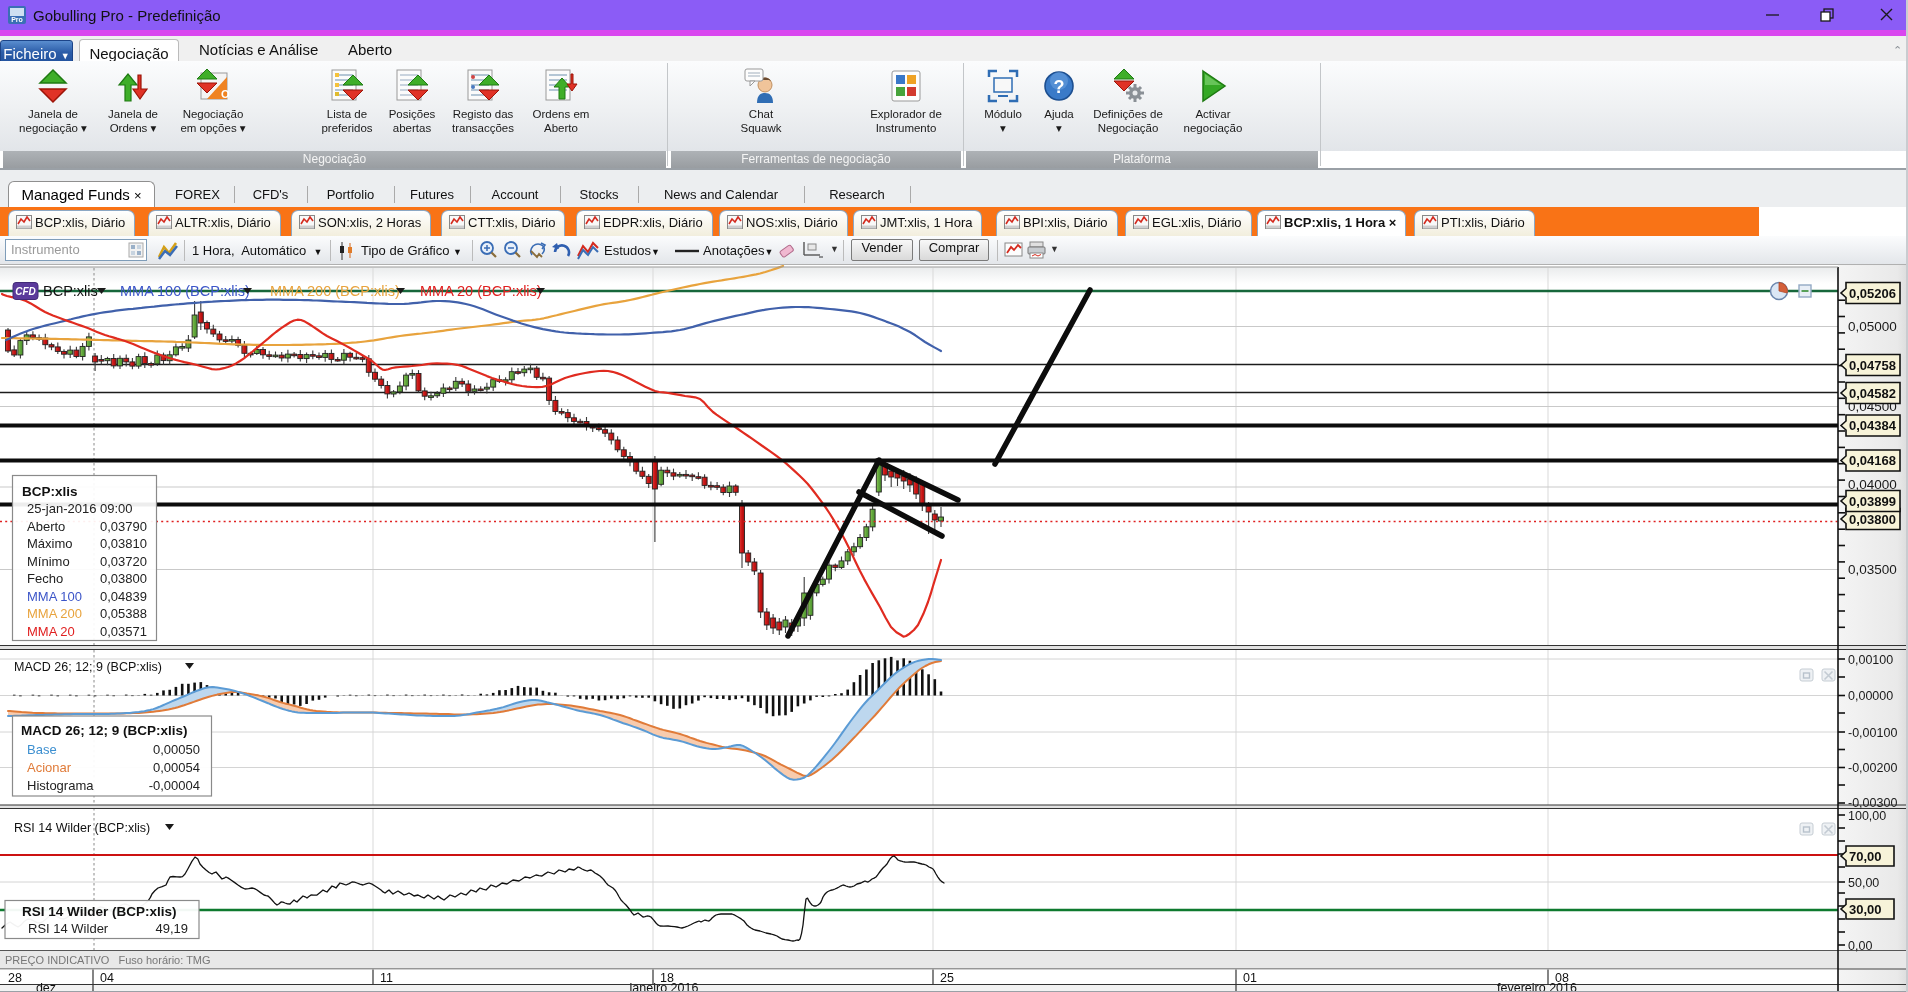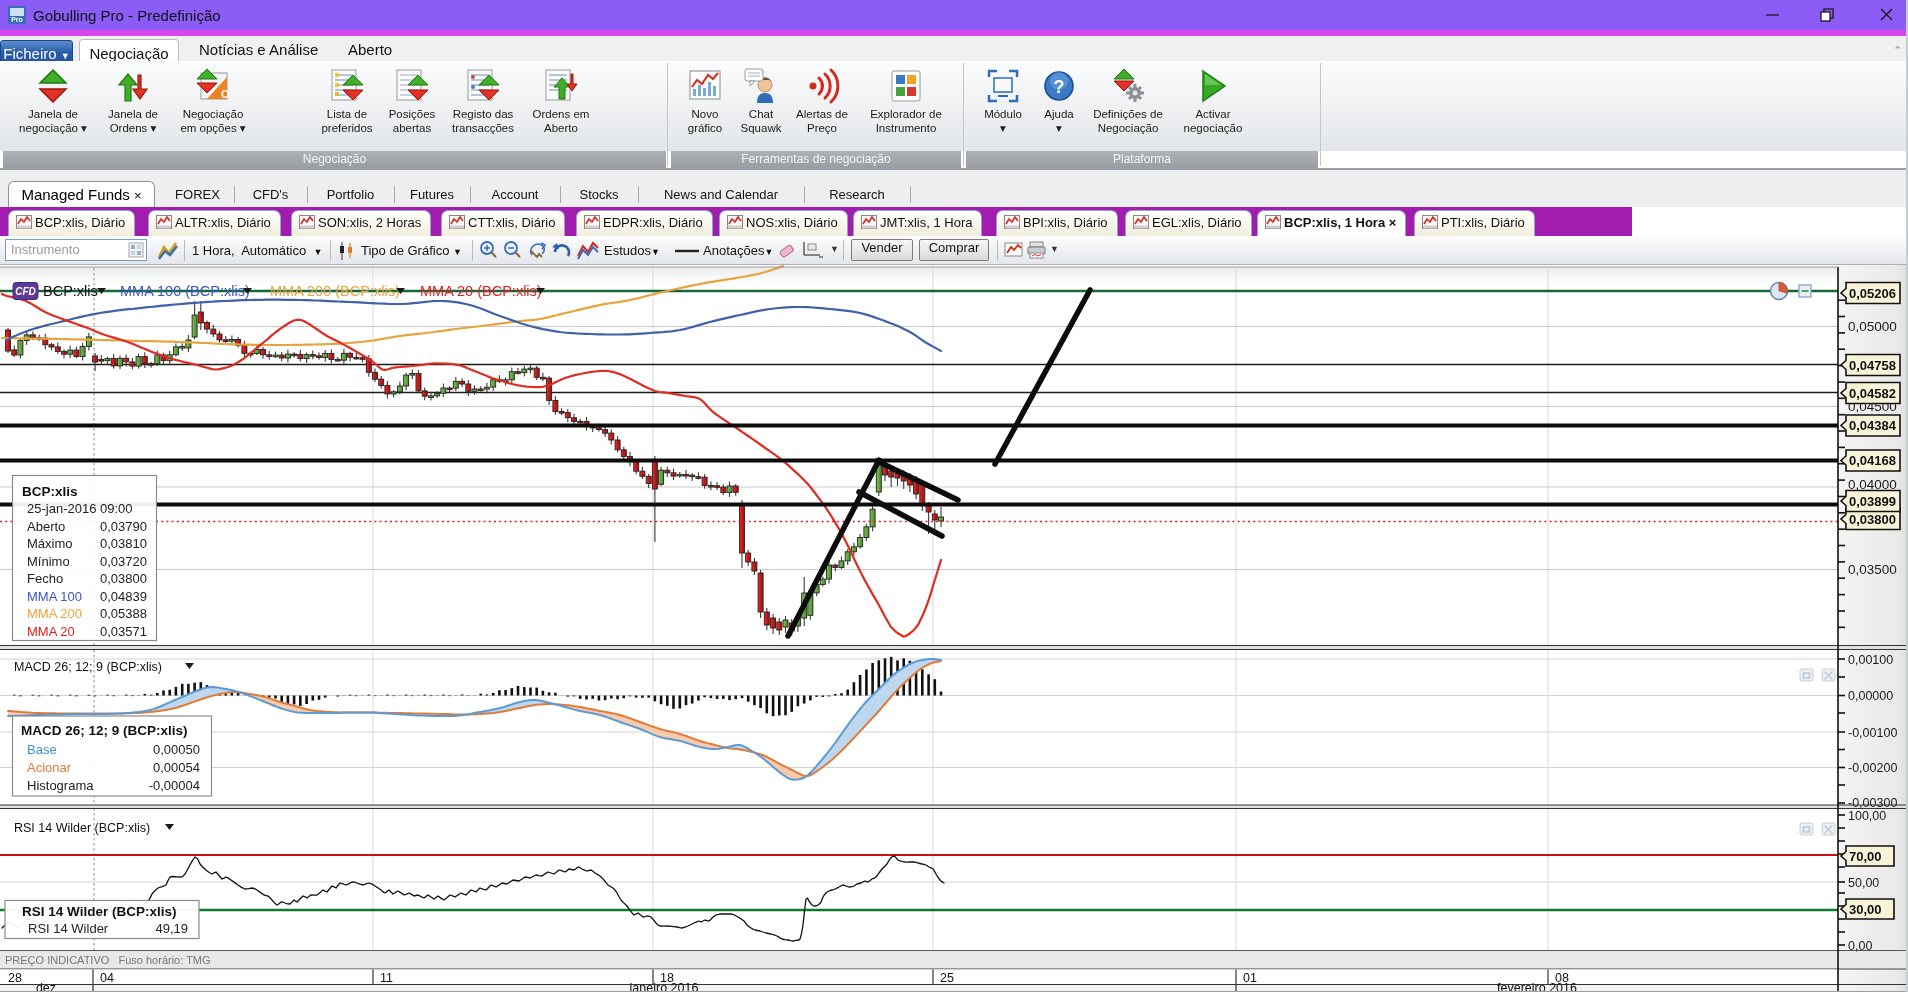--- a/index.html
+++ b/index.html
@@ -8,21 +8,21 @@
 #ribbontabs{position:absolute;left:0;top:30px;width:1908px;height:31px;background:#f0f0f0;border-top:6px solid #d946ef}
 #ribbonbody{position:absolute;left:0;top:61px;width:1908px;height:90px;background:linear-gradient(#fbfcfd,#eef0f2 55%,#e2e5e9)}
 .grpstrip{position:absolute;top:151px;height:17px;background:linear-gradient(#aeb2b6,#999da1);color:#f4f4f4;font-size:12px;text-align:center;line-height:16px}
 .grpsep{position:absolute;top:63px;height:103px;width:1px;background:#c3c6c9}
 .rbtn{position:absolute;top:2px;width:86px;height:86px;text-align:center;font-size:11.5px;color:#1a1a1a;line-height:13.5px}
 .rbtn .ic{display:block;margin:4px auto 3px auto;width:36px;height:38px}
 #fundsrow{position:absolute;left:0;top:168px;width:1908px;height:39px;background:#eceef0;border-top:2px solid #9aa0a6}
 .ftab{position:absolute;top:13px;height:24px;font-size:13px;color:#111;text-align:center;line-height:24px}
 .ftabsep{position:absolute;top:16px;height:17px;width:1px;background:#aaa}
 #ftab-active{position:absolute;left:8px;top:11px;width:147px;height:28px;background:#fff;border:1px solid #8f8f8f;border-bottom:none;border-radius:6px 6px 0 0;font-size:15px;text-align:center;line-height:26px;color:#000}
-#charttabs{position:absolute;left:0;top:207px;width:1632px;height:29px;background:#a21caf}
+#charttabs{position:absolute;left:0;top:207px;width:1759px;height:29px;background:#f97316}
 .ctab{position:absolute;top:3px;height:26px;border:1px solid #8ca8c4;border-bottom:none;border-radius:7px 7px 0 0;background:linear-gradient(#ffffff,#f2eedd);font-size:13px;color:#111;white-space:nowrap;padding:4px 9px 0 7px}
 .ctab.active{background:#ffffff;font-weight:bold}
 .cticon{display:inline-block;width:16px;height:14px;vertical-align:-2px;margin-right:3px}
 #toolbar{position:absolute;left:0;top:236px;width:1908px;height:29px;background:linear-gradient(#fbfcfd,#e3e6ea);border-bottom:1px solid #b0b0b0}
 .tbtxt{position:absolute;top:7px;font-size:13px;color:#111}
 .tbsep{position:absolute;top:4px;height:21px;width:1px;background:#bbb}
 .tbbtn{position:absolute;top:3px;height:22px;border:1px solid #7b7b7b;background:linear-gradient(#f8f8f8,#d9d9d9);font-size:13px;color:#111;text-align:center;border-radius:2px}
 svg{display:block}
 </style></head><body>
 <div id="titlebar">
@@ -107,50 +107,31 @@
 <rect x="3" y="3" width="24" height="30" fill="#fbfbfb" stroke="#999"></rect>
 <g stroke="#9db4c8" stroke-width="1.5">
           <line x1="6" y1="8" x2="24" y2="8"></line>
           <line x1="6" y1="13" x2="24" y2="13"></line>
           <line x1="6" y1="18" x2="24" y2="18"></line>
           <line x1="6" y1="23" x2="24" y2="23"></line>
         </g>
 <path d="M16 32 L16 20 L11 20 L19 11 L27 20 L22 20 L22 32 Z" fill="#3fae29" stroke="#1e7a12"></path>
 <path d="M28 10 L28 20 L32 20 L27 27 L22 20 L26 20 L26 10 Z" transform="translate(2,-3)" fill="#e03226" stroke="#9c1408"></path>
       </svg>Ordens em<br>Aberto</div>
-    <div class="rbtn" style="left:660px;width:90px"><svg class="ic" viewBox="0 0 36 38">
-<rect x="3" y="4" width="30" height="28" fill="#fdfdfd" stroke="#888"></rect>
-<g fill="#7aa8d8">
-          <rect x="6" y="22" width="3" height="7"></rect>
-          <rect x="11" y="18" width="3" height="11"></rect>
-          <rect x="16" y="21" width="3" height="8"></rect>
-          <rect x="21" y="15" width="3" height="14"></rect>
-          <rect x="26" y="19" width="3" height="10"></rect>
-        </g>
-<polyline points="5,20 10,13 15,17 21,8 26,12 31,6" fill="none" stroke="#d42a1e" stroke-width="2"></polyline>
-      </svg>Novo<br>gráfico</div>
     <div class="rbtn" style="left:716px;width:90px"><svg class="ic" viewBox="0 0 36 38">
 <path d="M14 36 c0 -7 3 -10 8 -10 c5 0 8 3 8 10 Z" fill="#2f6db4"></path>
 <circle cx="22" cy="18" r="7" fill="#f0c49a" stroke="#c09060"></circle>
 <path d="M16 14 a7 7 0 0 1 12 0 l-2 -1 l-8 0 Z" fill="#6b4a2f"></path>
 <rect x="2" y="2" width="18" height="12" rx="2" fill="#fdfdfd" stroke="#999"></rect>
 <path d="M7 14 l0 5 l5 -5 Z" fill="#fdfdfd" stroke="#999"></path>
 <g stroke="#b0bcc8" stroke-width="1.2">
           <line x1="5" y1="6" x2="17" y2="6"></line>
           <line x1="5" y1="9" x2="17" y2="9"></line>
         </g>
       </svg>Chat<br>Squawk</div>
-    <div class="rbtn" style="left:777px;width:90px"><svg class="ic" viewBox="0 0 36 38">
-<circle cx="9" cy="19" r="3.5" fill="#d42a1e"></circle>
-<g fill="none" stroke="#d42a1e" stroke-linecap="round">
-<path d="M15 11 a11 11 0 0 1 0 16" stroke-width="3"></path>
-<path d="M21 7 a16.5 16.5 0 0 1 0 24" stroke-width="3"></path>
-<path d="M27 3 a22 22 0 0 1 0 32" stroke-width="3"></path>
-        </g>
-      </svg>Alertas de<br>Preço</div>
     <div class="rbtn" style="left:861px;width:90px"><svg class="ic" viewBox="0 0 36 38">
 <rect x="4" y="4" width="28" height="30" rx="2" fill="#fdfdfd" stroke="#999"></rect>
 <rect x="8" y="8" width="9" height="9" fill="#3a78c8"></rect>
         <rect x="19" y="8" width="9" height="9" fill="#efa224"></rect>
 <rect x="8" y="20" width="9" height="9" fill="#47a33b"></rect>
         <rect x="19" y="20" width="9" height="9" fill="#d23a2e"></rect>
       </svg>Explorador de<br>Instrumento</div>
     <div class="rbtn" style="left:958px;width:90px"><svg class="ic" viewBox="0 0 36 38">
 <g stroke="#2f6db4" stroke-width="2.5" fill="none">
 <path d="M4 10 L4 4 L12 4"></path>

